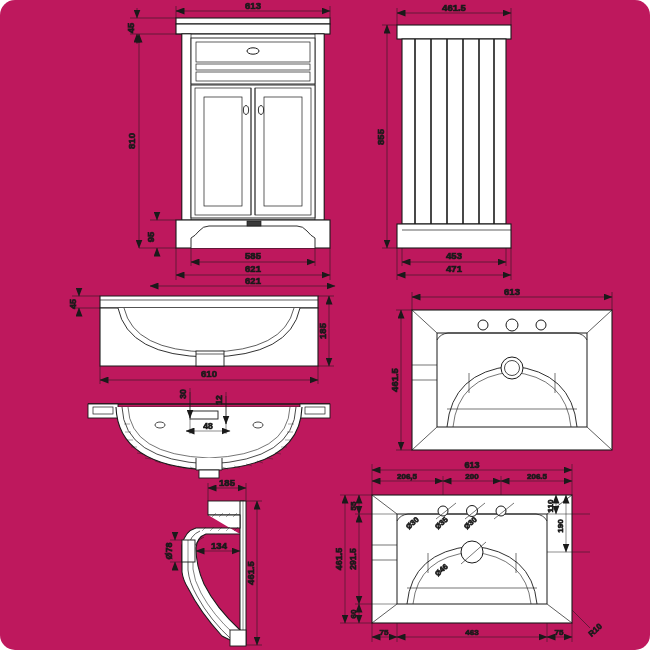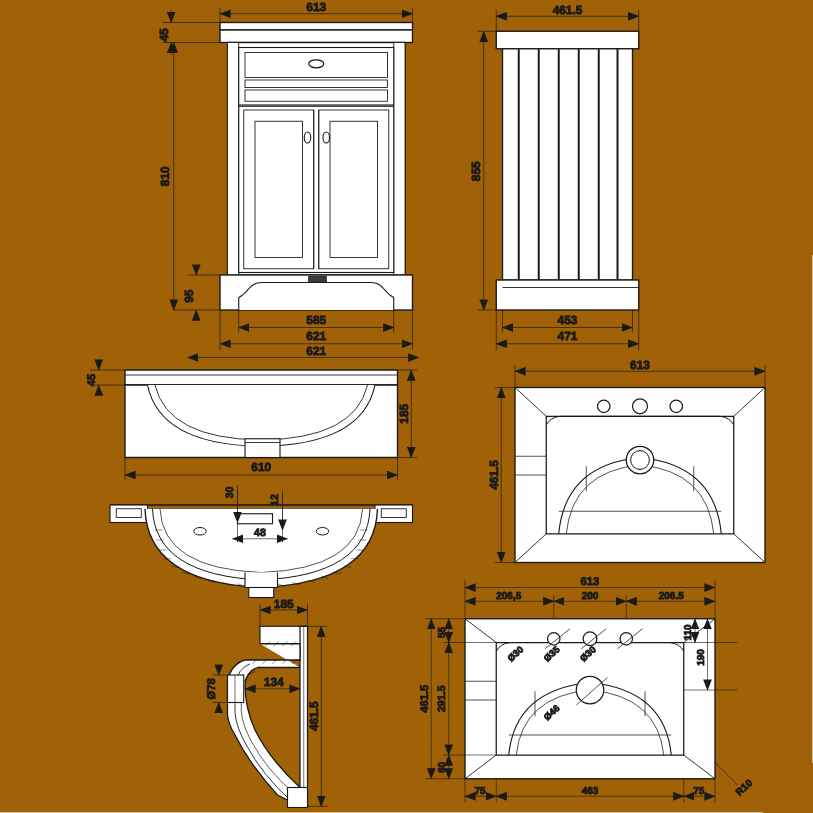--- a/index.html
+++ b/index.html
@@ -1,18 +1,18 @@
 <!DOCTYPE html>
 <html><head>
 <meta charset="utf-8">
 <style>
   html,body{margin:0;padding:0;background:#ffffff;}
   body{width:650px;height:650px;overflow:hidden;
        font-family:"Liberation Sans","DejaVu Sans",sans-serif;}
-  #stage{position:relative;width:650px;height:650px;background:#a16207;}
+  #stage{position:relative;width:650px;height:650px;background:#be185d;border-radius:15px;}
   svg{display:block;}
   text{font-family:"Liberation Sans","DejaVu Sans",sans-serif;font-weight:bold;fill:#1a1a1a;}
 </style>
 </head>
 <body>
 
 <div id="stage">
 <svg width="650" height="650" viewBox="0 0 650 650">
   <defs>
     <marker id="ar" markerWidth="9" markerHeight="7" refX="8.5" refY="3.5" orient="auto" markerUnits="userSpaceOnUse">

